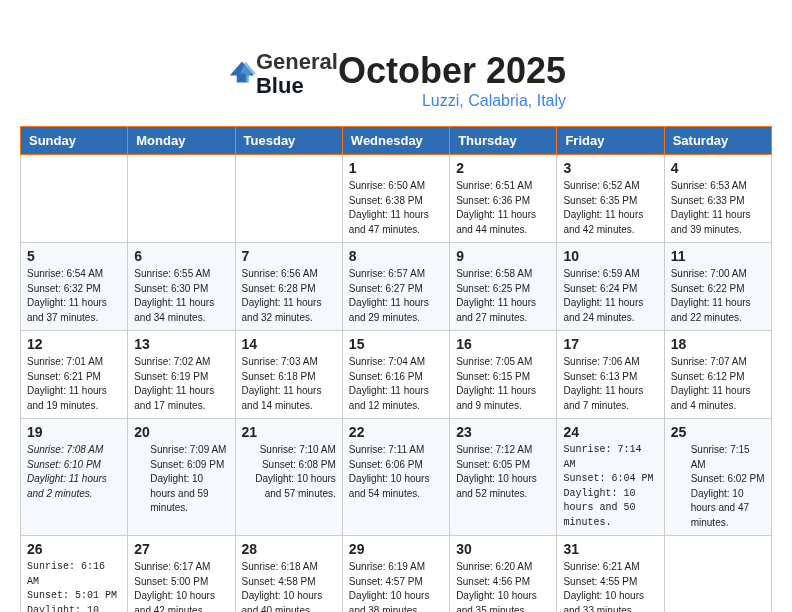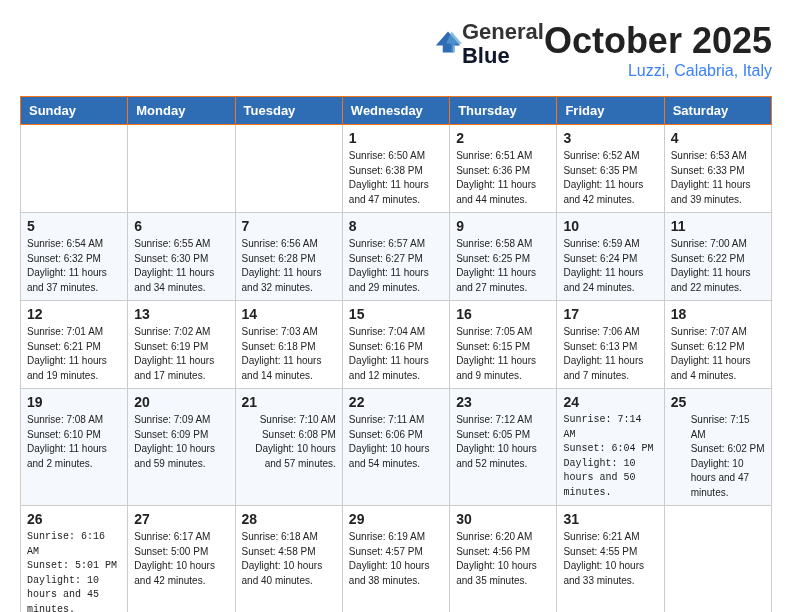--- a/index.html
+++ b/index.html
@@ -5,23 +5,24 @@
     * { box-sizing: border-box; margin: 0; padding: 0; }
     body {
       font-family: Arial, sans-serif;
       background: #fff;
       width: 792px;
       min-height: 612px;
       padding: 20px;
     }
     .header {
       display: flex;
-      justify-content: flex-end;
+      justify-content: center;
       align-items: flex-start;
       margin-bottom: 16px;
+      margin-top: 30px;
     }
     .logo {
       display: flex;
       align-items: center;
     }
     .logo-text {
       font-size: 22px;
       font-weight: bold;
       line-height: 1.1;
     }
@@ -232,27 +233,27 @@
         <td>
           <div class="day-number">18</div>
           <div class="day-info" style="white-space: pre-line;">Sunrise: 7:07 AM
 Sunset: 6:12 PM
 Daylight: 11 hours and 4 minutes.</div>
         </td>
       </tr>
       <tr>
         <td>
           <div class="day-number">19</div>
-          <div class="day-info" style="white-space: pre-line;">Sunrise: 7:08 AM
+          <div class="day-info" style="white-space: pre-line; font-style: italic;">Sunrise: 7:08 AM
 Sunset: 6:10 PM
 Daylight: 11 hours and 2 minutes.</div>
         </td>
         <td>
           <div class="day-number">20</div>
-          <div class="day-info" style="white-space: pre-line;">Sunrise: 7:09 AM
+          <div class="day-info" style="white-space: pre-line; margin-left: 16px;">Sunrise: 7:09 AM
 Sunset: 6:09 PM
 Daylight: 10 hours and 59 minutes.</div>
         </td>
         <td>
           <div class="day-number">21</div>
           <div class="day-info" style="white-space: pre-line; text-align: right;">Sunrise: 7:10 AM
 Sunset: 6:08 PM
 Daylight: 10 hours and 57 minutes.</div>
         </td>
         <td>

